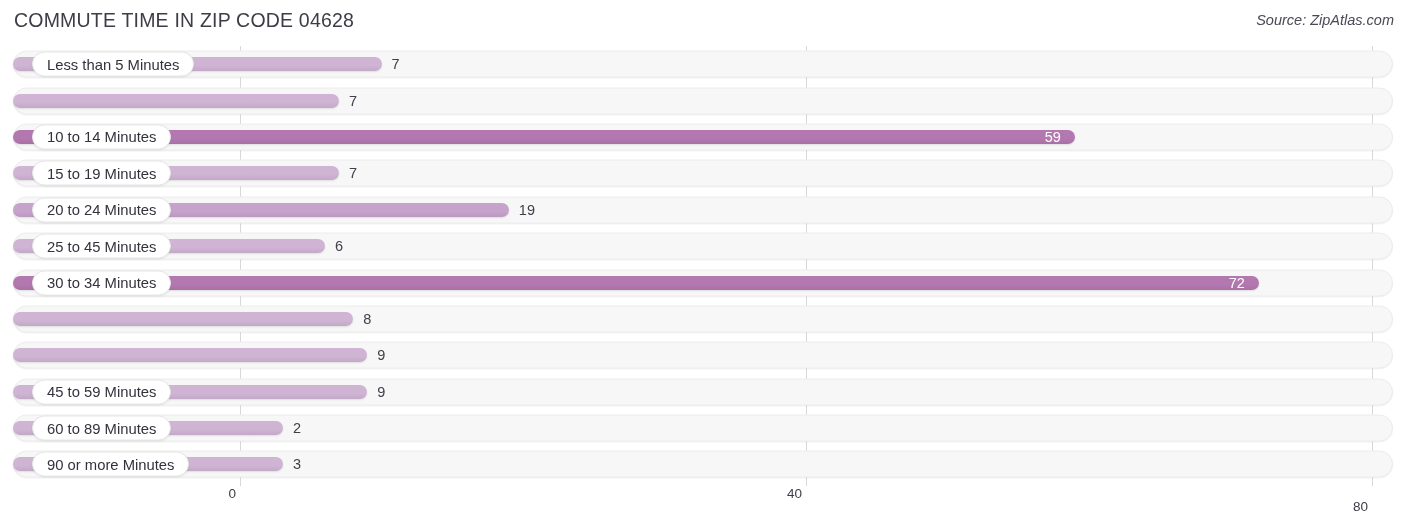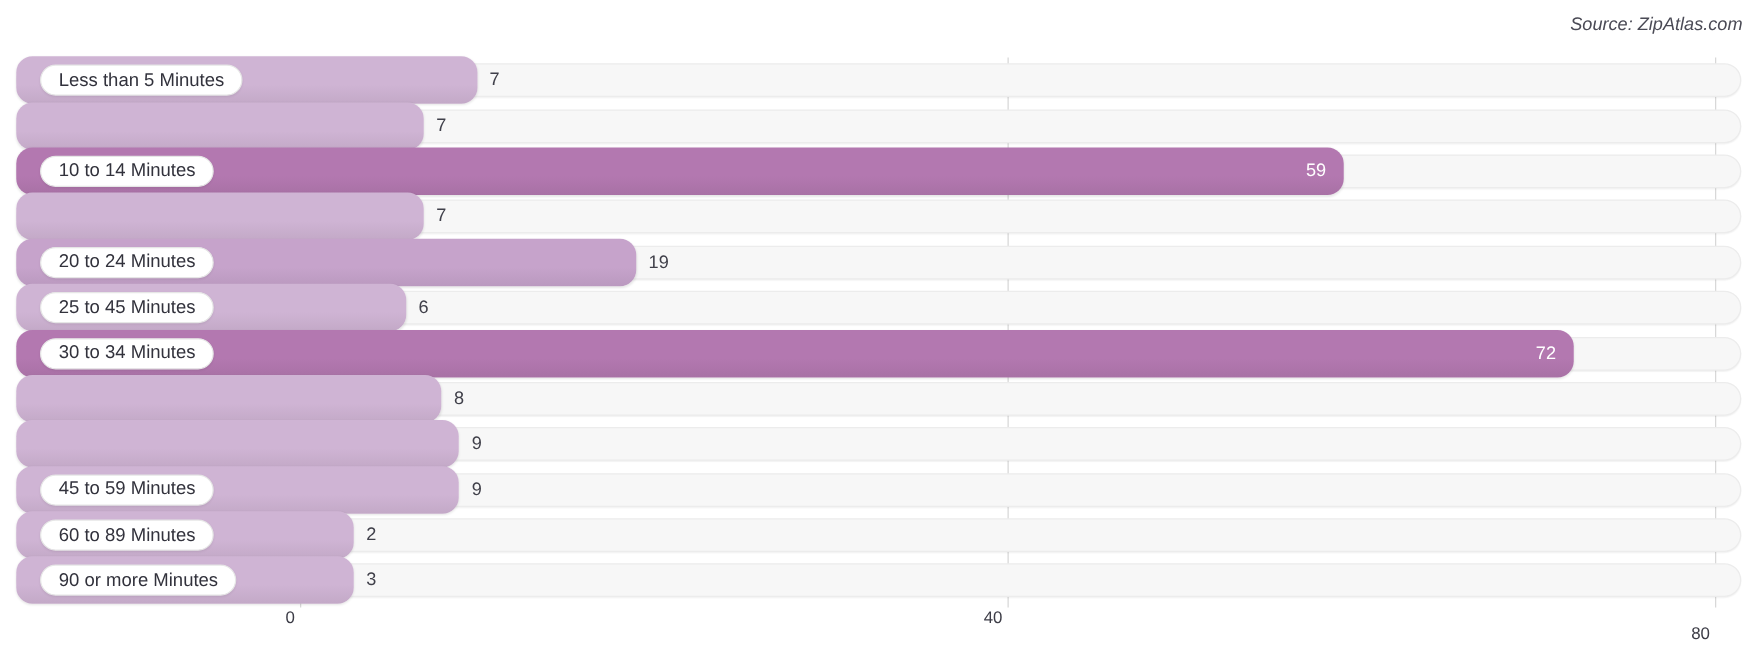--- a/index.html
+++ b/index.html
@@ -76,21 +76,21 @@
     background: #f7f7f7;
     border: 1px solid #ececec;
     border-radius: 14px;
     box-shadow: 0 1px 1px rgba(0,0,0,.05);
   }
   .bar {
     position: absolute;
     left: 13px;
     top: 50%;
     transform: translateY(-50%);
-    height: 38px;
+    height: 14px;
     border-radius: 13px;
     box-shadow: 0 1px 2px rgba(0,0,0,.10);
   }
   .bar-value-in {
     position: absolute;
     right: 14px;
     top: 50%;
     transform: translateY(-50%);
     color: #ffffff;
     font-size: 14.5px;
@@ -136,20 +136,21 @@
     font-size: 13.5px;
     color: #3d3d47;
     white-space: nowrap;
     padding-right: 4px;
   }
 </style>
 </head>
 <body>
 
 <div class="header">
+  <div class="chart-title">COMMUTE TIME IN ZIP CODE 04628</div>
   <div class="source-note">Source: ZipAtlas.com</div>
 </div>
 
 <div class="plot">
   <div class="gridlines">
       <div class="gridline" style="left: 240px;"></div>
       <div class="gridline" style="left: 806px;"></div>
       <div class="gridline" style="left: 1372px;"></div>
     </div>
   <div class="rows">
@@ -168,20 +169,21 @@
         <div class="track"></div>
         <div class="bar" style="width: 1061.85px; background: linear-gradient(rgb(179, 120, 176) 0%, rgb(179, 120, 176) 60%, rgb(168, 113, 165) 100%);">
           <span class="bar-value-in">59</span>
         </div>
         <div class="label-pill">10 to 14 Minutes</div>
       </div>
       <div class="row">
         <div class="track"></div>
         <div class="bar" style="width: 326.05px; background: linear-gradient(rgb(207, 180, 212) 0%, rgb(207, 180, 212) 60%, rgb(195, 169, 199) 100%);"></div>
         <span class="bar-value-out" style="left: 349.05px;">7</span>
+        <div class="label-pill">15 to 19 Minutes</div>
       </div>
       <div class="row">
         <div class="track"></div>
         <div class="bar" style="width: 495.85px; background: linear-gradient(rgb(198, 163, 203) 0%, rgb(198, 163, 203) 60%, rgb(186, 153, 191) 100%);"></div>
         <span class="bar-value-out" style="left: 518.85px;">19</span>
         <div class="label-pill">20 to 24 Minutes</div>
       </div>
       <div class="row">
         <div class="track"></div>
         <div class="bar" style="width: 311.9px; background: linear-gradient(rgb(207, 180, 212) 0%, rgb(207, 180, 212) 60%, rgb(195, 169, 199) 100%);"></div>

